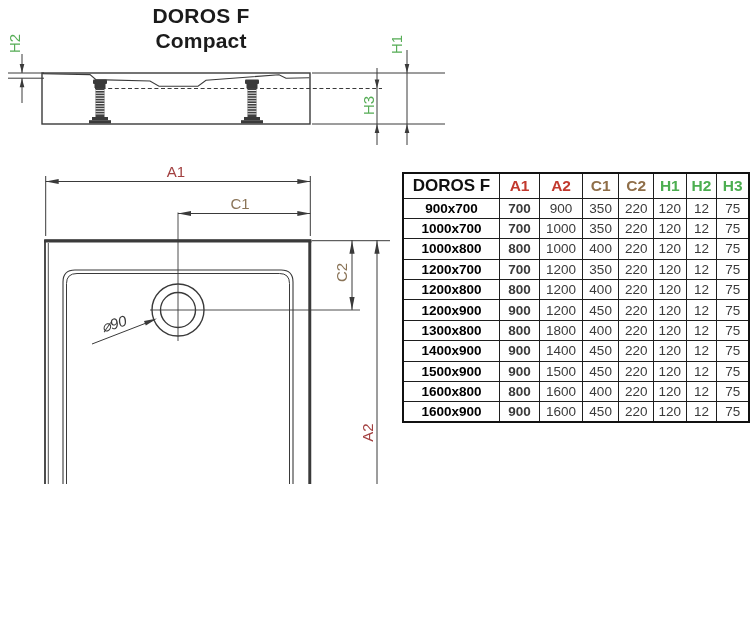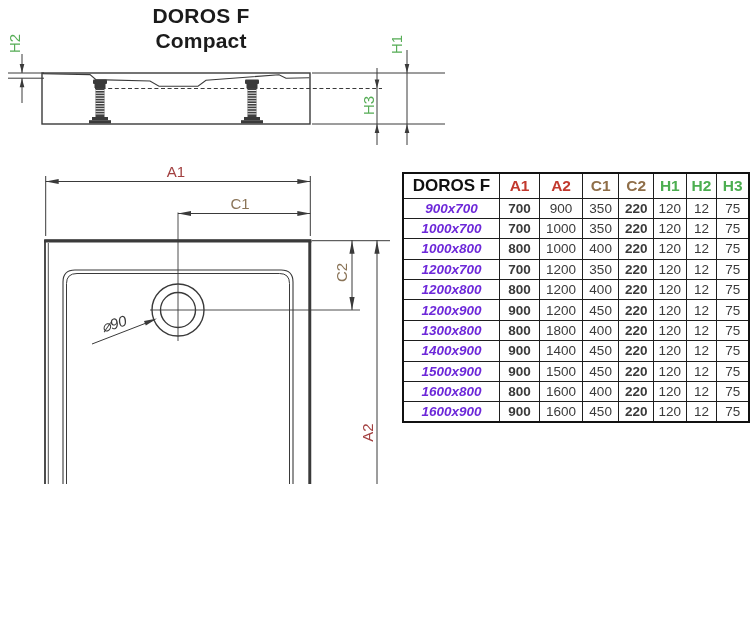--- a/index.html
+++ b/index.html
@@ -31,26 +31,26 @@
   .spec-table{
     position:absolute;left:402px;top:172px;border-collapse:collapse;
     table-layout:fixed;background:#fff;border:2.2px solid #111;
   }
   .spec-table th,.spec-table td{
     border:1.6px solid #1e1e1e;text-align:center;vertical-align:middle;padding:0;
   }
   .spec-table thead tr{height:25px;}
   .spec-table tbody tr{height:20.4px;}
   .c0{width:96px;} .c1{width:40px;font-weight:bold;} .c2{width:42px;} .c3{width:36px;}
-  .c4{width:34px;font-weight:bold;} .c5{width:32px;} .c6{width:30px;} .c7{width:31px;}
+  .c4{width:34px;} .c5{width:32px;} .c6{width:30px;} .c7{width:31px;}
   th.hdr-black{font-size:17px;font-weight:bold;color:#111;}
   th.hdr-red{font-size:15.5px;font-weight:bold;color:var(--red);}
   th.hdr-brown{font-size:15.5px;font-weight:bold;color:var(--brown);}
   th.hdr-green{font-size:15.5px;font-weight:bold;color:var(--green);}
-  td.size-cell{font-size:13.5px;font-weight:bold;font-style:italic;color:#6d28d9;}
+  td.size-cell{font-size:13.5px;font-weight:bold;color:#000000;}
   td.val-cell{font-size:13.5px;color:#3a3a3a;}
 </style>
 </head>
 <body>
 
 <div class="screen">
 
   <svg width="750" height="622" viewBox="0 0 750 622">
 
     <g>

